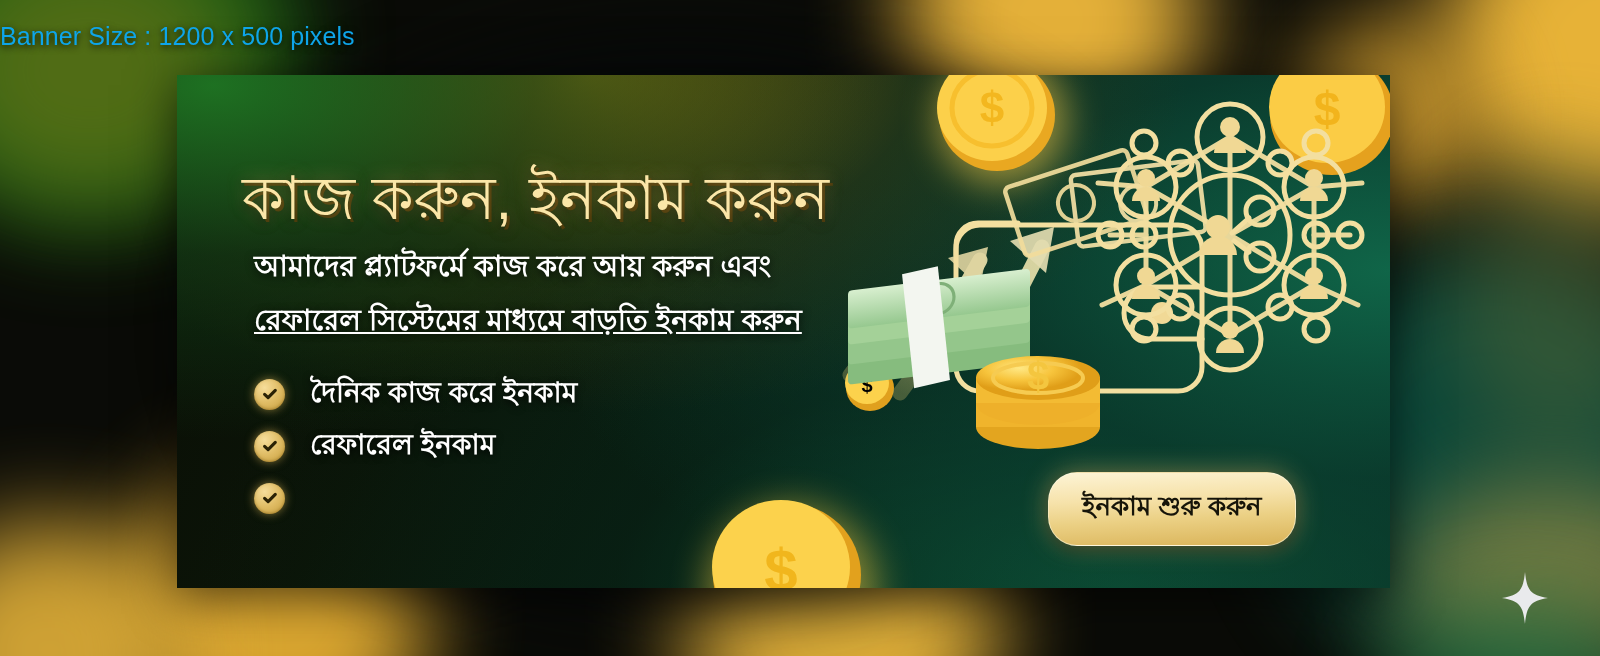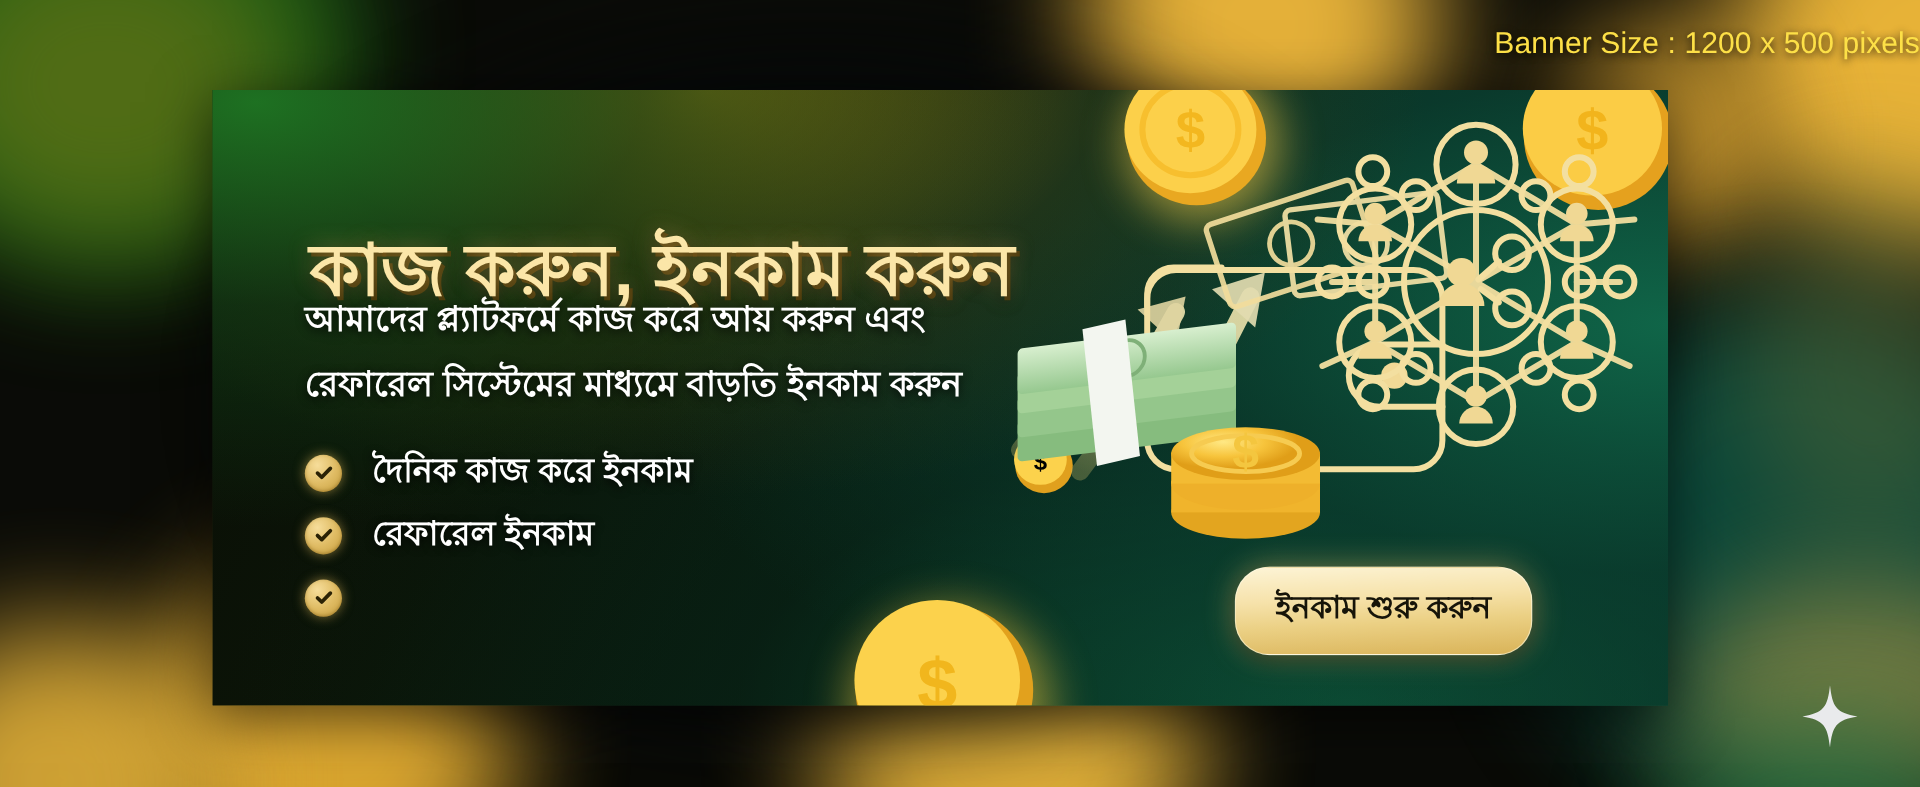--- a/index.html
+++ b/index.html
@@ -12,22 +12,22 @@
   
   #backdrop{
     position:absolute; inset:0; overflow:hidden;
     background:#0a0b07;
   }
   .bg-blob{ position:absolute; border-radius:50%; filter:blur(46px); }
 
   
   #caption{
     position:absolute; top:22px; left:0; width:1600px;
-    text-align:right; z-index:40;
-    color:#fde047; font-size:25px; letter-spacing:.1px;
+    text-align:left; z-index:40;
+    color:#0ea5e9; font-size:25px; letter-spacing:.1px;
     text-shadow:0 2px 7px rgba(0,0,0,.85);
   }
 
   
   #banner{
     position:absolute; left:177px; top:75px;
     width:1213px; height:513px; z-index:30;
     overflow:hidden;
     background:
       radial-gradient(120% 150% at 3% 2%, rgba(30,120,36,.92) 0%, rgba(18,70,26,.55) 22%, rgba(6,12,7,0) 46%),
@@ -36,56 +36,55 @@
       radial-gradient(110% 120% at 78% 100%, rgba(12,86,56,.75) 0%, rgba(5,26,18,.40) 38%, rgba(3,8,6,0) 70%),
       linear-gradient(118deg, #0a0d05 0%, #0b1508 26%, #0a2516 52%, #0a3326 74%, #0b3a2c 100%);
     box-shadow:0 10px 46px rgba(0,0,0,.62);
   }
   #banner-inner{ position:absolute; inset:0; }
 
   .coin-glow{ position:absolute; border-radius:50%; filter:blur(18px); pointer-events:none; }
 
   
   #headline{
-    position:absolute; left:81px; top:90px; width:800px;
-    font-size:60px; font-weight:700; line-height:1.12;
+    position:absolute; left:65px; top:90px; width:800px;
+    font-size:60px; font-weight:400; line-height:1.12;
     color:#fbe6a8; white-space:nowrap;
     text-shadow:
       0 0 18px rgba(250,210,110,.40),
       3px 3px 0 rgba(90,60,10,.75),
       0 4px 12px rgba(0,0,0,.75);
-    margin-top: 27px;
   }
   .sub-line{
     position:absolute; left:77px; width:760px;
     font-size:29px; font-weight:700; color:#ffffff;
     white-space:nowrap; letter-spacing:.1px;
     text-shadow:0 2px 8px rgba(0,0,0,.8);
   }
   #sub1{ top:168px; }
-  #sub2{ top:222px; }
+  #sub2{ top:222px;text-decoration:underline; }
 
   
   #bullets{ position:absolute; left:77px; top:293px; }
   .bullet{ display:flex; align-items:center; height:52px; }
   .check{
     width:31px; height:31px; border-radius:50%; flex:0 0 31px;
     background:radial-gradient(circle at 34% 28%, #f6dd9a 0%, #dfbb63 52%, #c79f3e 100%);
     box-shadow:0 0 10px rgba(230,190,90,.55), inset 0 -1px 3px rgba(120,85,15,.5);
     display:flex; align-items:center; justify-content:center;
   }
   .check svg{ display:block; }
   .bullet-label{
     margin-left:25px; font-size:28px; font-weight:700; color:#fff;
     white-space:nowrap; text-shadow:0 2px 7px rgba(0,0,0,.85);
   }
 
   
   #cta{
-    position:absolute; left:852px; top:397px;
+    position:absolute; left:871px; top:397px;
     padding:13px 33px 15px; border-radius:29px;
     background:linear-gradient(177deg,#fdf4d6 0%,#f4dfa3 34%,#e5c濃 55%,#e7c878 62%,#d9b358 100%);
     background:linear-gradient(177deg,#fdf4d6 0%,#f6e2aa 36%,#ebd084 62%,#d9b358 100%);
     color:#161409; font-size:26px; font-weight:700; white-space:nowrap;
     box-shadow:0 0 26px rgba(240,205,110,.45), 0 5px 14px rgba(0,0,0,.5);
     border:1px solid rgba(255,250,225,.55);
   }
 
   
   #art{ position:absolute; right:0; top:0; width:560px; height:513px; pointer-events:none; }

